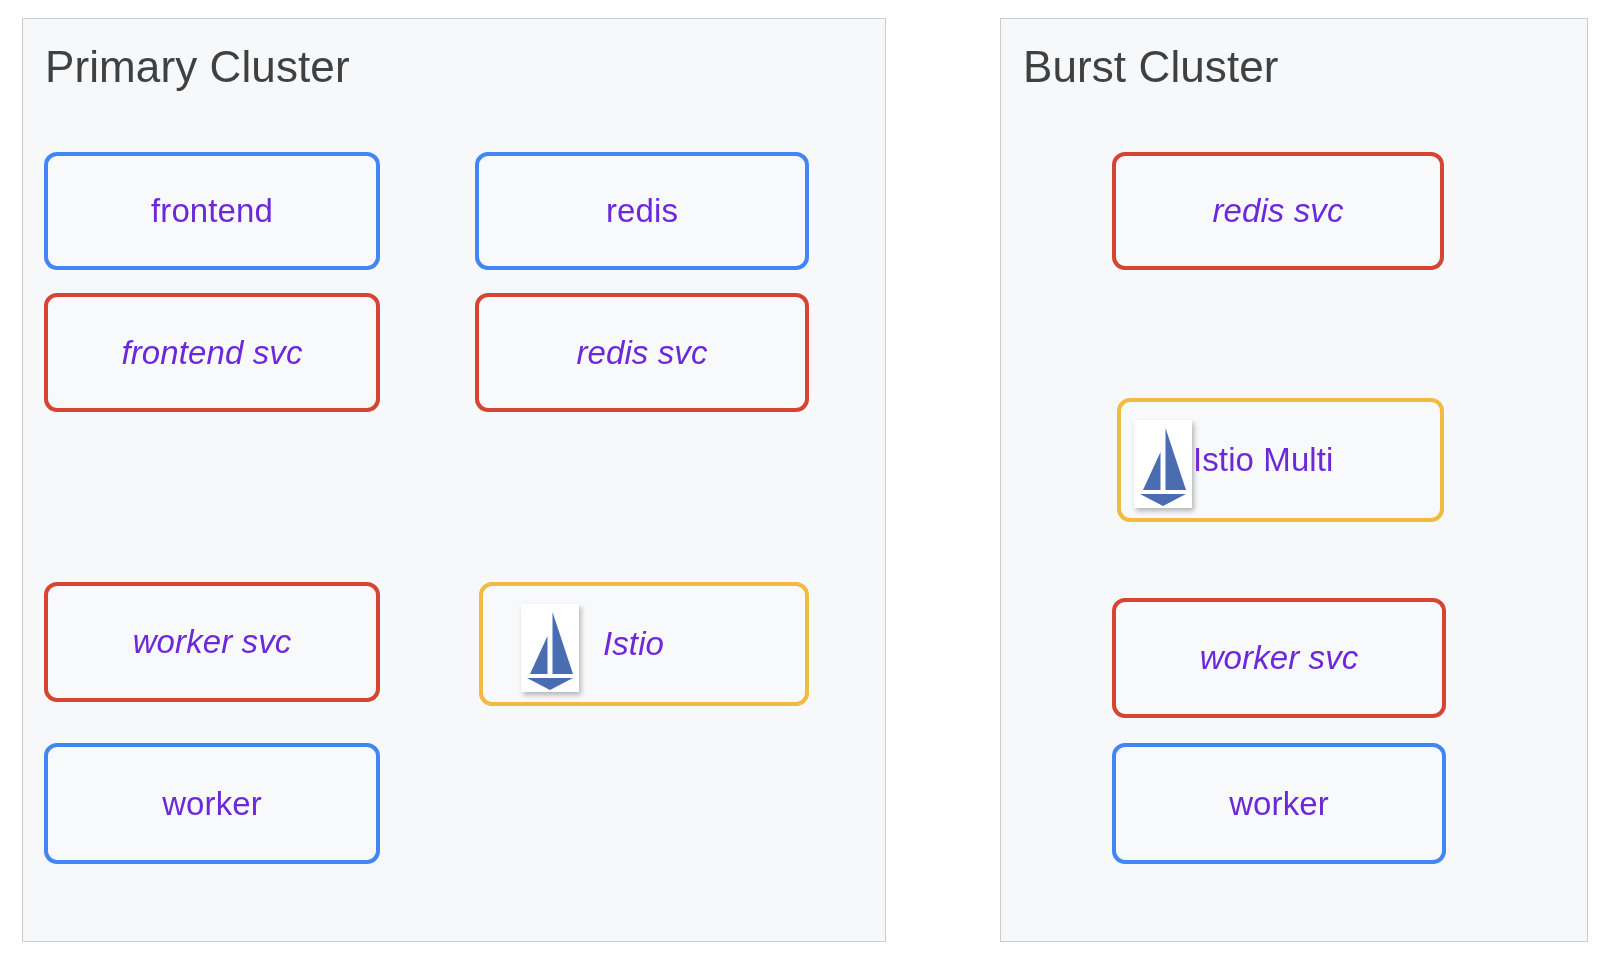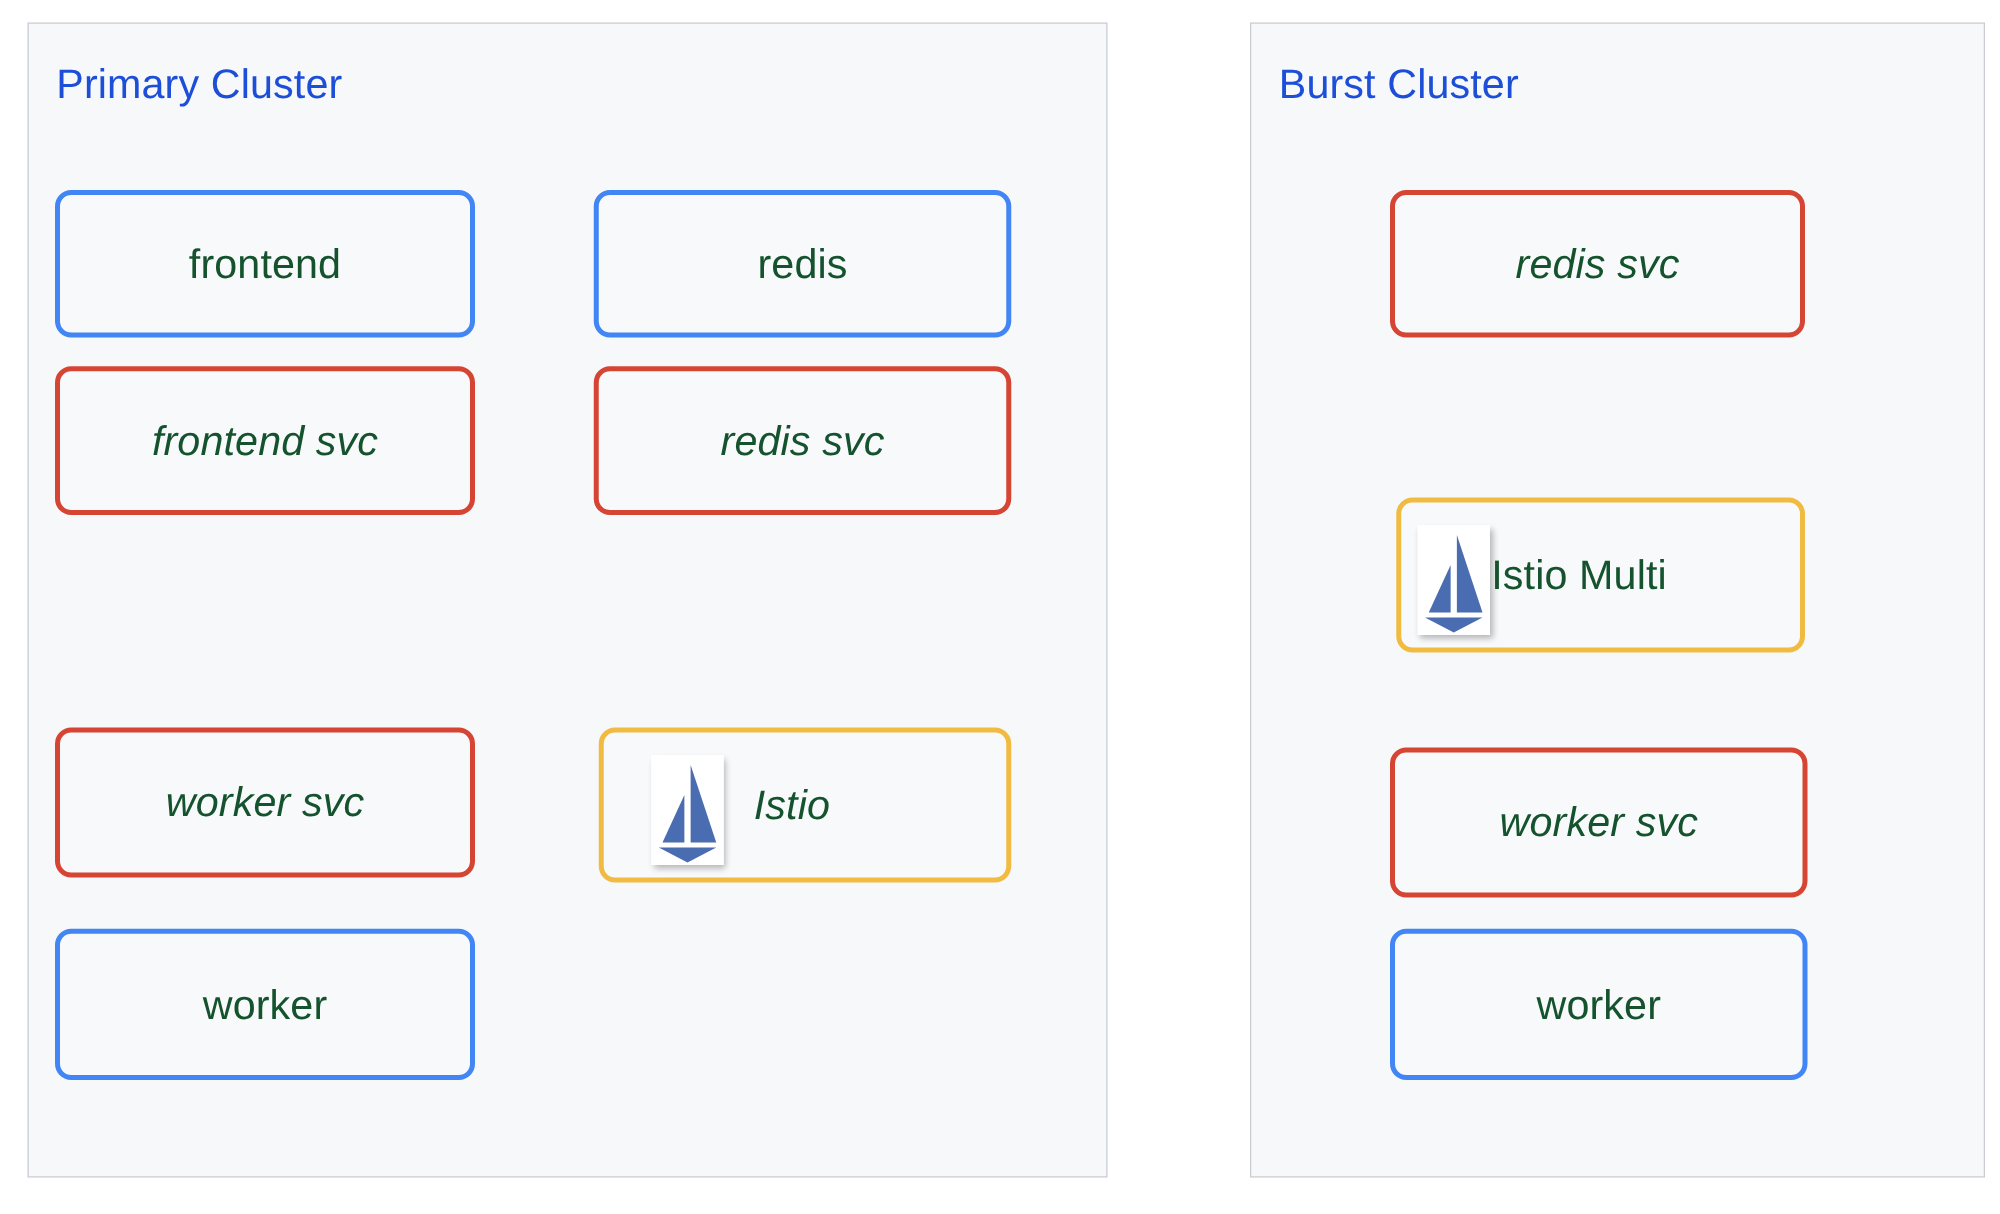--- a/index.html
+++ b/index.html
@@ -41,43 +41,43 @@
     left: 1000px;
     top: 18px;
     width: 588px;
     height: 924px;
   }
 
   .cluster-title {
     position: absolute;
     left: 22px;
     top: 28px;
-    font-size: 33px;
+    font-size: 44px;
     line-height: 40px;
-    color: #1d4ed8;
+    color: #404040;
     white-space: nowrap;
     letter-spacing: 0.1px;
   }
 
   
   .node {
     position: absolute;
     box-sizing: border-box;
     background: #f8f9fb;
     border-style: solid;
     border-width: 4px;
     border-radius: 13px;
     display: flex;
     align-items: center;
     justify-content: center;
   }
   .node-label {
     font-size: 33px;
     line-height: 38px;
-    color: #14532d;
+    color: #6d28d9;
     white-space: nowrap;
     letter-spacing: 0.1px;
   }
   .node.blue   { border-color: #4285f4; }
   .node.red    { border-color: #d64434; font-style: italic; }
   .node.yellow { border-color: #f1bb41; }
 
   
   .node.with-logo {
     justify-content: flex-start;

